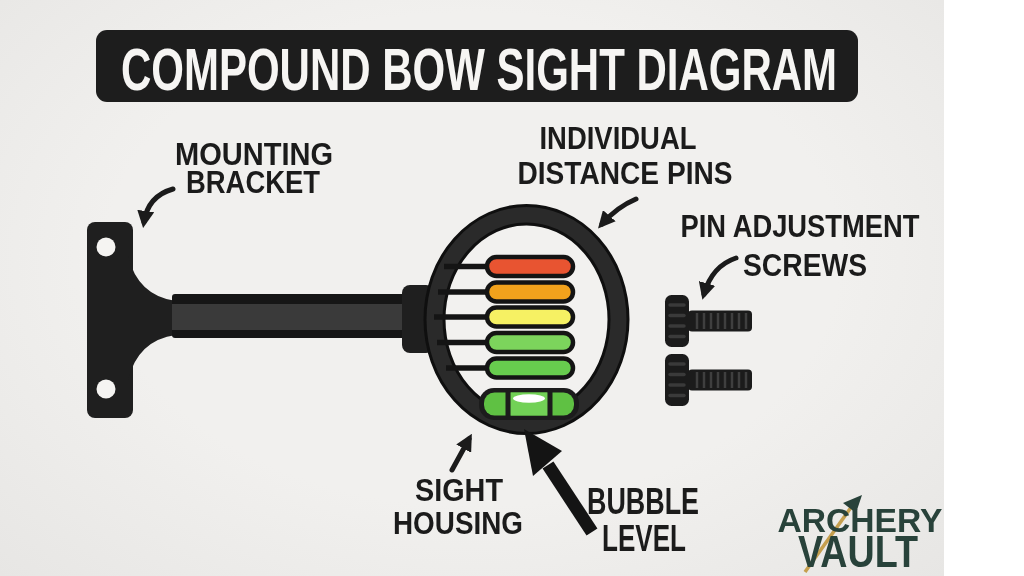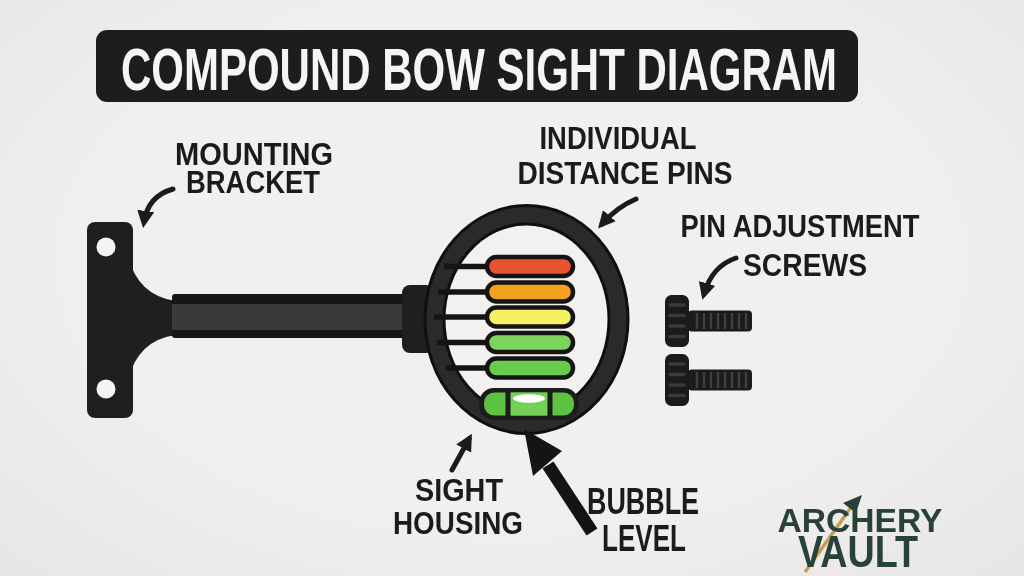--- a/index.html
+++ b/index.html
@@ -1,19 +1,20 @@
 <!DOCTYPE html>
 <html><head>
 <meta charset="utf-8">
 <style>
   html,body{margin:0;padding:0;}
   body{font-family:"Liberation Sans",sans-serif;}
   #stage{
-    position:relative;width:1024px;height:576px;overflow:hidden;
+    position:relative;width:932px;height:576px;overflow:hidden;
     background:radial-gradient(ellipse at 50% 45%, #f1f0ee 55%, #e7e6e4 100%);
+    padding-left:12px;
   }
   svg{position:absolute;left:0;top:0;}
   .ttl{font:bold 60px "Liberation Sans",sans-serif;fill:#f6f5f3;}
   .lbl{font:bold 32px "Liberation Sans",sans-serif;fill:#1b1b1b;}
   .lblBig{font:bold 36px "Liberation Sans",sans-serif;fill:#1b1b1b;}
   .logoA{font:bold 33px "Liberation Sans",sans-serif;}
   .logoV{font:bold 44px "Liberation Sans",sans-serif;}
   .arrow{fill:none;stroke:#1b1b1b;stroke-width:5;stroke-linecap:round;}
 </style>
 </head>

